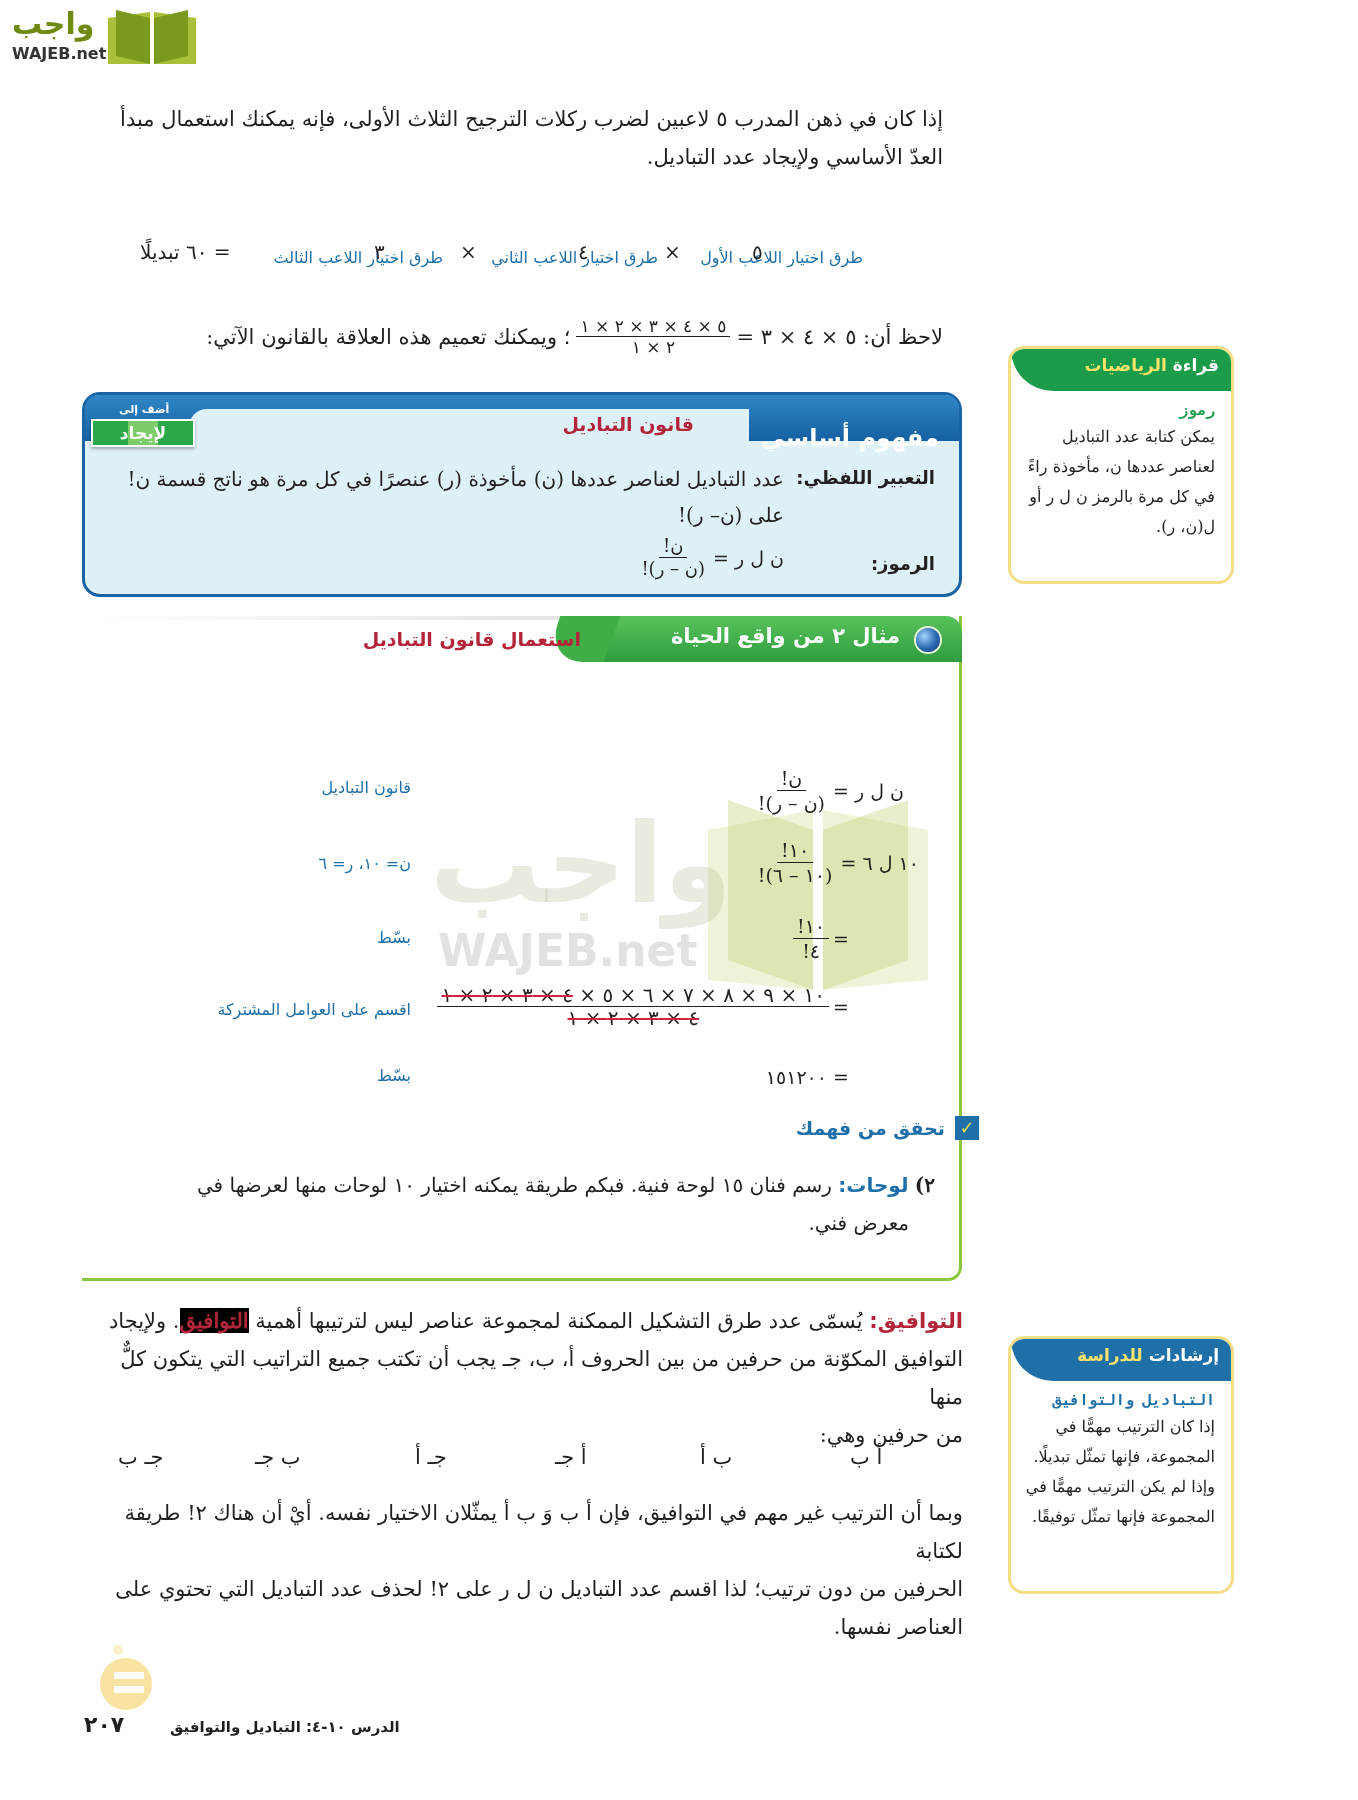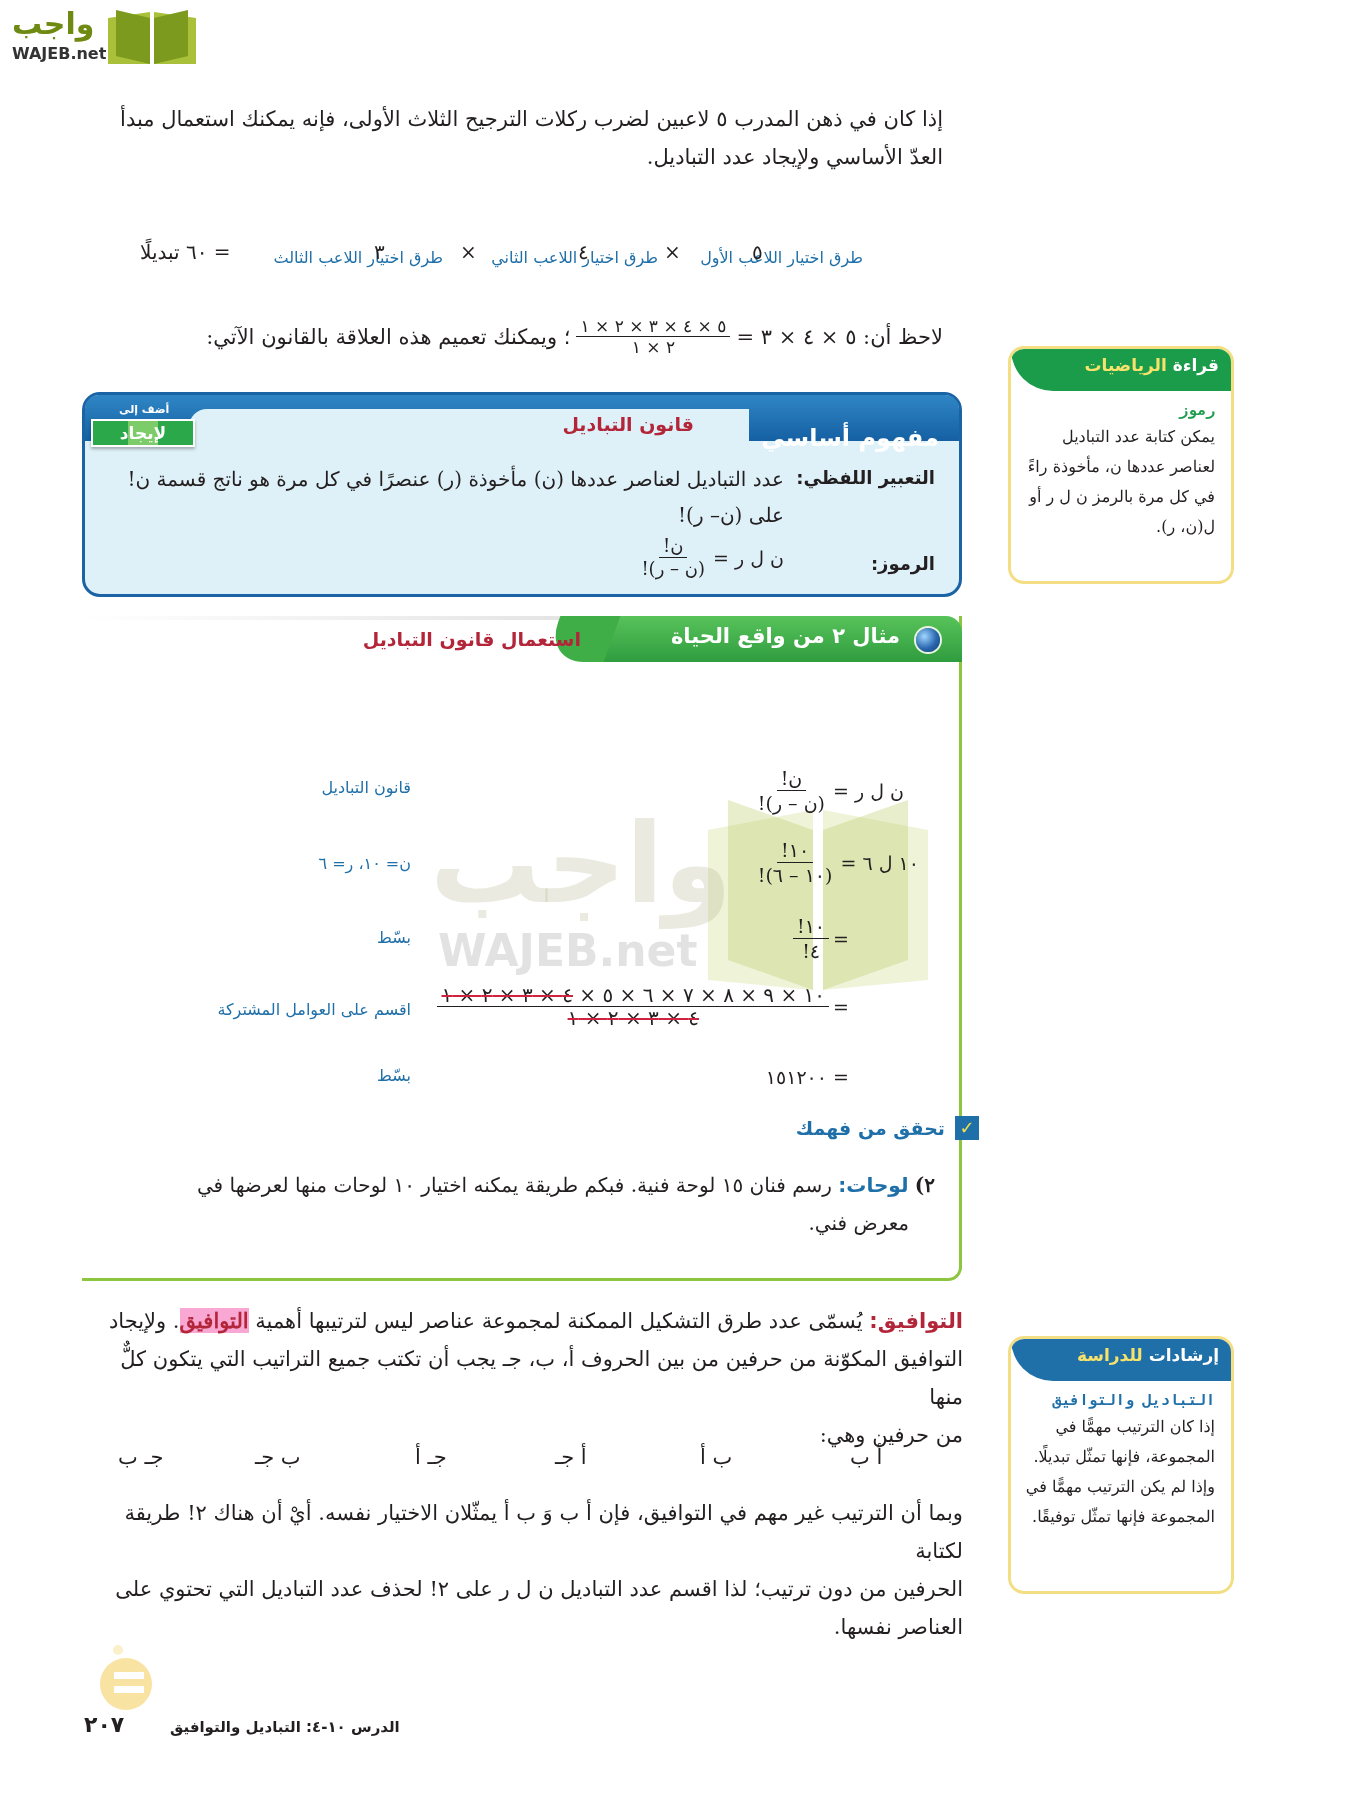--- a/index.html
+++ b/index.html
@@ -53,21 +53,21 @@
 
   .step-note { font-size: 16px; color: #1f6fa8; font-family: "DejaVu Sans", sans-serif; direction: rtl; }
   .frac { display: inline-flex; flex-direction: column; align-items: center; vertical-align: middle; }
   .frac .num { border-bottom: 1.5px solid #231f20; padding: 0 4px; }
   .frac .den { padding: 0 4px; }
   .math { font-size: 19px; direction: rtl; white-space: nowrap; }
   .strike { color: #231f20; text-decoration: line-through; text-decoration-color: #d0213f; text-decoration-thickness: 2px; }
 
   
   .check-icon { display: inline-block; width: 24px; height: 24px; background: #1f6fa8; color: #f4e04d; font-weight: bold; text-align: center; line-height: 24px; font-size: 18px; font-family: "DejaVu Sans", sans-serif; }
-  .hl-yellow { background: #f9a8d4; }
+  .hl-yellow { background: #000000; }
 
   
   .wm-ar { left: 430px; top: 800px; font-size: 110px; font-weight: bold; color: rgba(170,170,130,.25); font-family: "DejaVu Sans", sans-serif; }
   .wm-en { left: 438px; top: 925px; font-size: 44px; font-weight: bold; color: rgba(140,140,140,.25); font-family: "DejaVu Sans", sans-serif; }
   .wm-book { left: 708px; top: 790px; width: 220px; height: 200px; }
 
   .footer-text { font-size: 15px; font-weight: bold; font-family: "DejaVu Sans", sans-serif; direction: rtl; }
   .page-num { font-size: 22px; font-weight: bold; font-family: "DejaVu Sans", sans-serif; }
 </style>
 </head>

